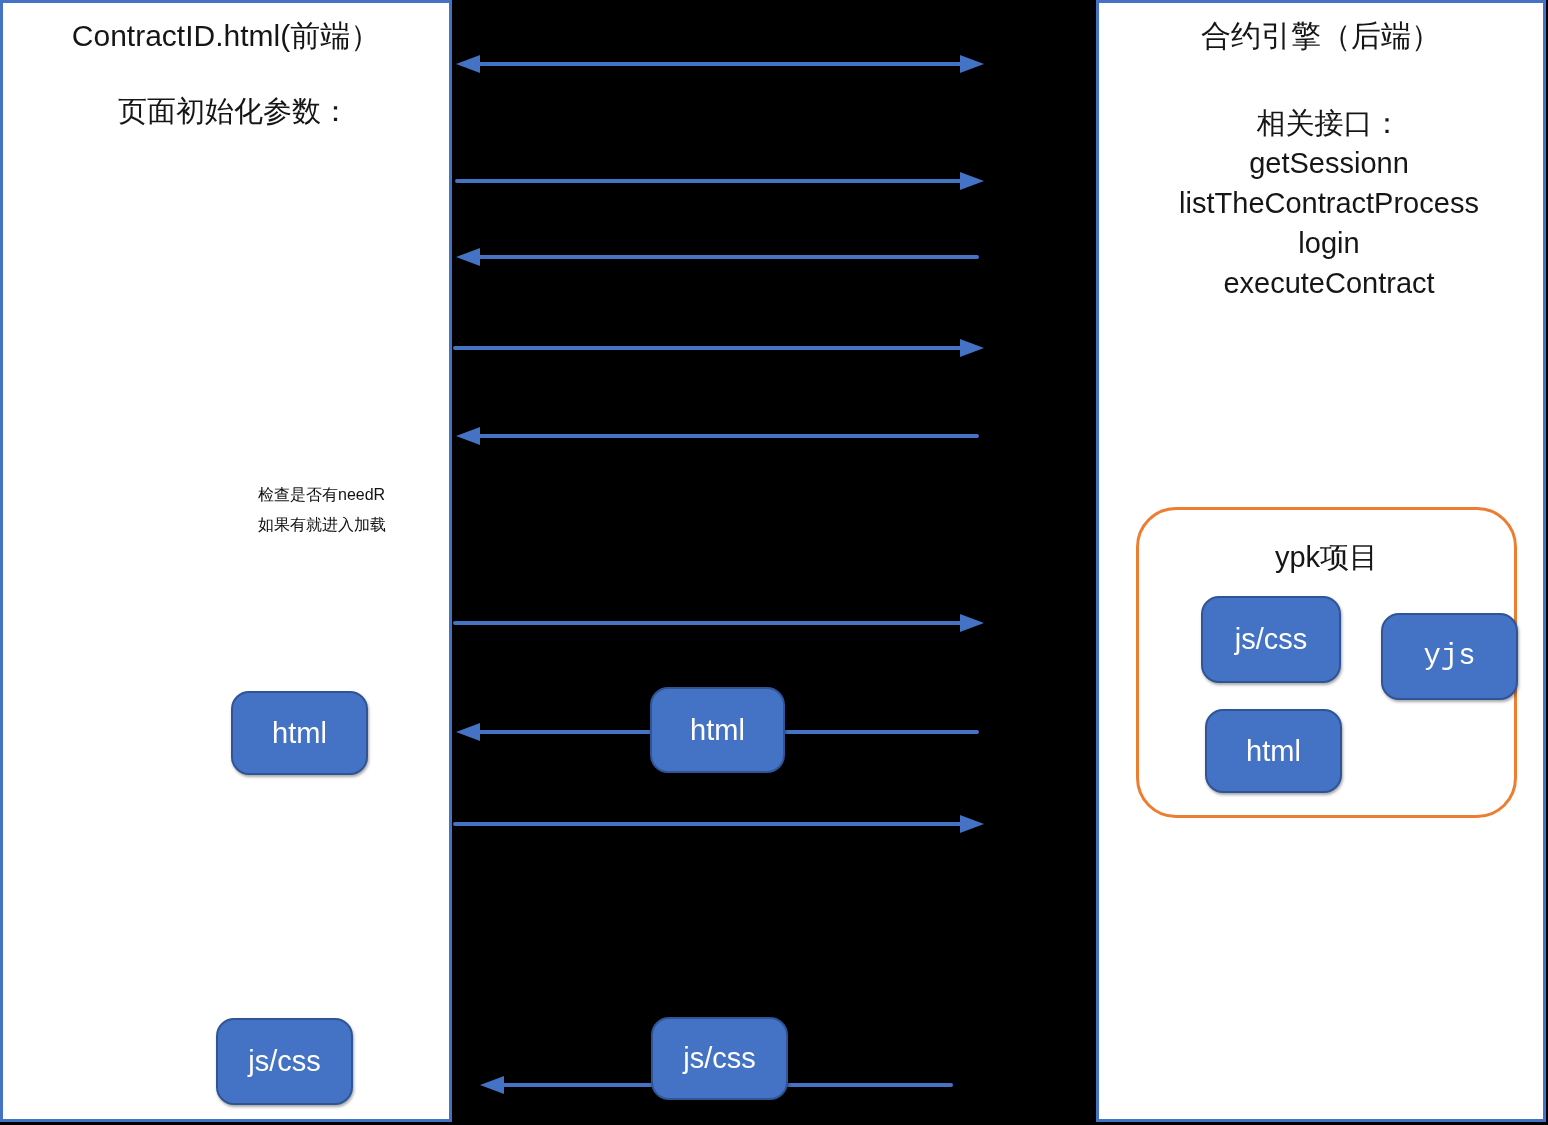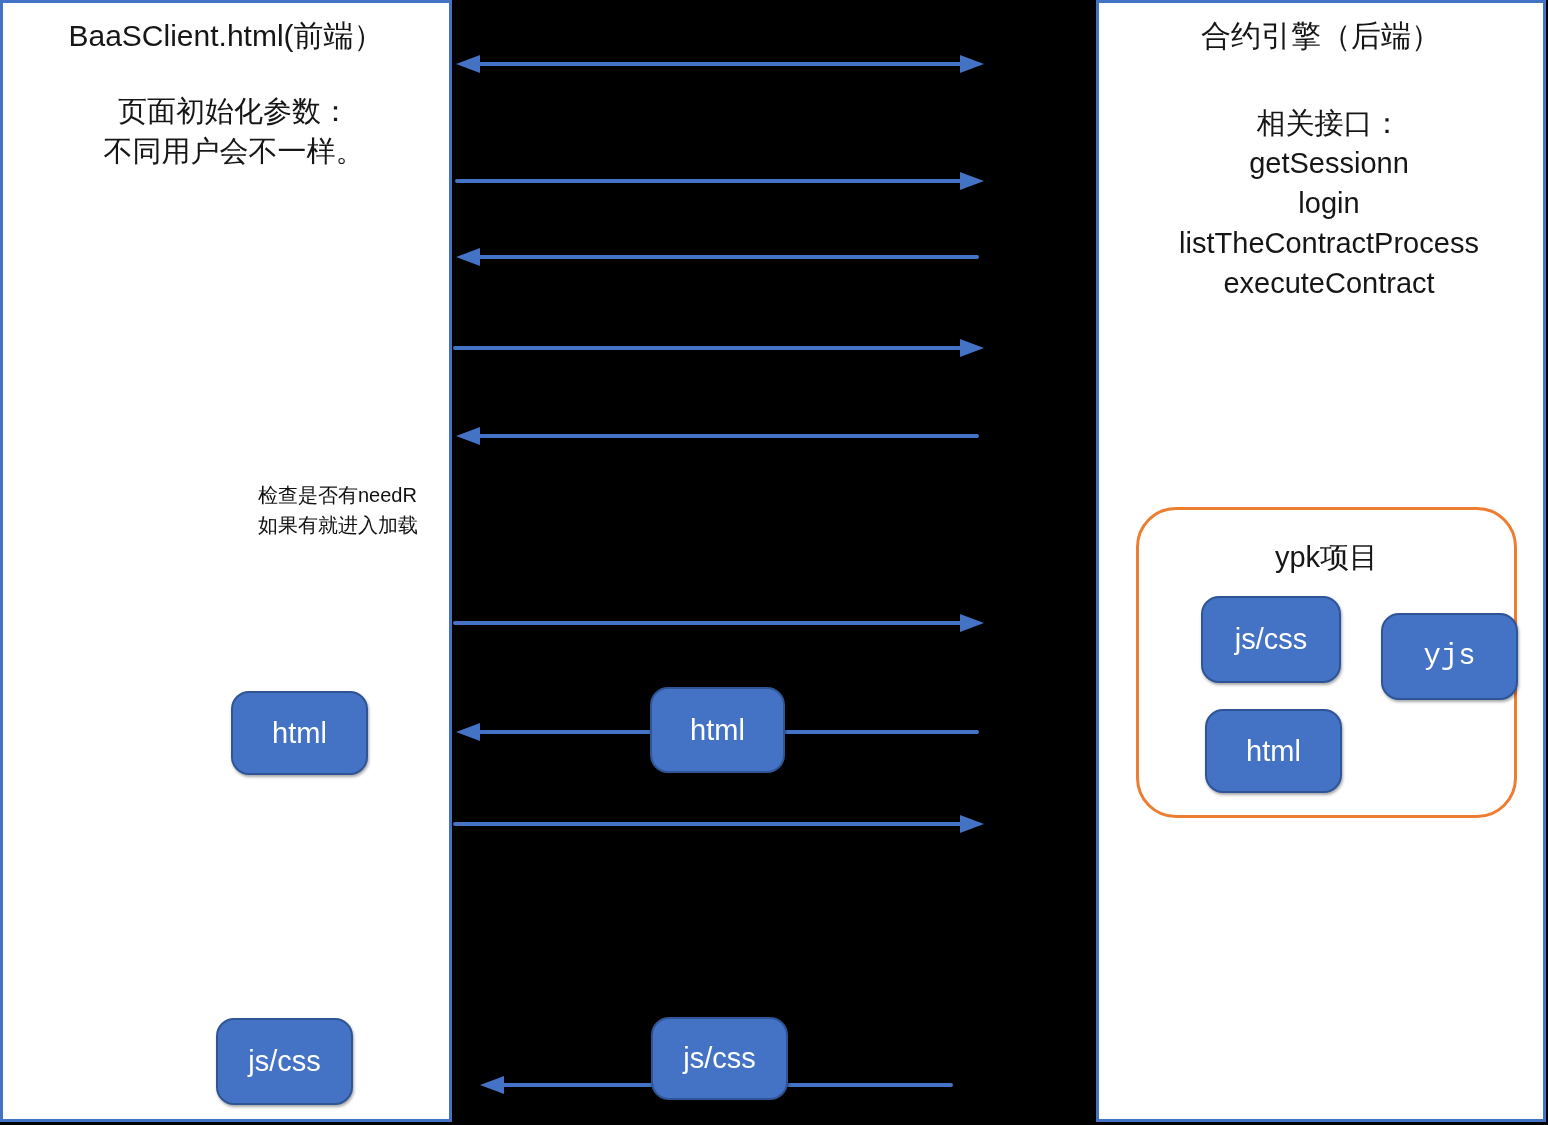--- a/index.html
+++ b/index.html
@@ -20,21 +20,21 @@
   .panel-title {
     position:absolute; left:0; right:0; top:14px;
     text-align:center; font-size:30px; line-height:38px; color:#161616;
     white-space:nowrap;
   }
   .text-block { position:absolute; left:0; right:0; text-align:center; }
   .text-block div { font-size:29px; line-height:40px; white-space:nowrap; color:#161616;margin-left:16px; }
 
   .note {
     position:absolute; left:255px; top:477px;
-    font-size:20px; line-height:30px; white-space:nowrap; color:#111;
+    font-size:16px; line-height:30px; white-space:nowrap; color:#111;
   }
 
   .bluebox {
     position:absolute; box-sizing:border-box;
     background:#4472C4; border:2px solid #2F5597; border-radius:18px;
     color:#fff; display:flex; align-items:center; justify-content:center;
     font-size:29px; box-shadow:1px 2px 3px rgba(0,0,0,0.35);
     z-index:5;
     margin-left:48px;
   }
@@ -54,25 +54,24 @@
            border-top:9px solid transparent; border-bottom:9px solid transparent; z-index:3; }
   .head-right { border-left:24px solid #4472C4; }
   .head-left  { border-right:24px solid #4472C4; }
 </style>
 </head>
 <body>
 
 <div class="stage">
 
   <div class="panel left-panel">
-    <div class="panel-title">BaaSClient.html(前端）</div>
+    <div class="panel-title">ContractID.html(前端）</div>
 
     <div class="text-block" style="top:88px;">
       <div>页面初始化参数：</div>
-      <div>不同用户会不一样。</div>
     </div>
 
     <div class="note">
       <div>检查是否有needR</div>
       <div>如果有就进入加载</div>
     </div>
 
     <div class="bluebox" style="left:180px; top:688px; width:137px; height:84px;">
       <span>html</span>
     </div>
@@ -134,22 +133,22 @@
   <div class="bluebox" style="left:603px; top:1017px; width:137px; height:83px;">
     <span>js/css</span>
   </div>
 
   <div class="panel right-panel">
     <div class="panel-title">合约引擎（后端）</div>
 
     <div class="text-block" style="top:100px;">
       <div>相关接口：</div>
       <div>getSessionn</div>
+      <div>listTheContractProcess</div>
       <div>login</div>
-      <div>listTheContractProcess</div>
       <div>executeContract</div>
     </div>
 
     <div class="ypk">
       <div class="ypk-title">ypk项目</div>
 
       <div class="bluebox" style="left:14px; top:86px; width:140px; height:87px;">
         <span>js/css</span>
       </div>
       <div class="bluebox" style="left:194px; top:103px; width:137px; height:87px;font-family:Liberation Mono, monospace;">

